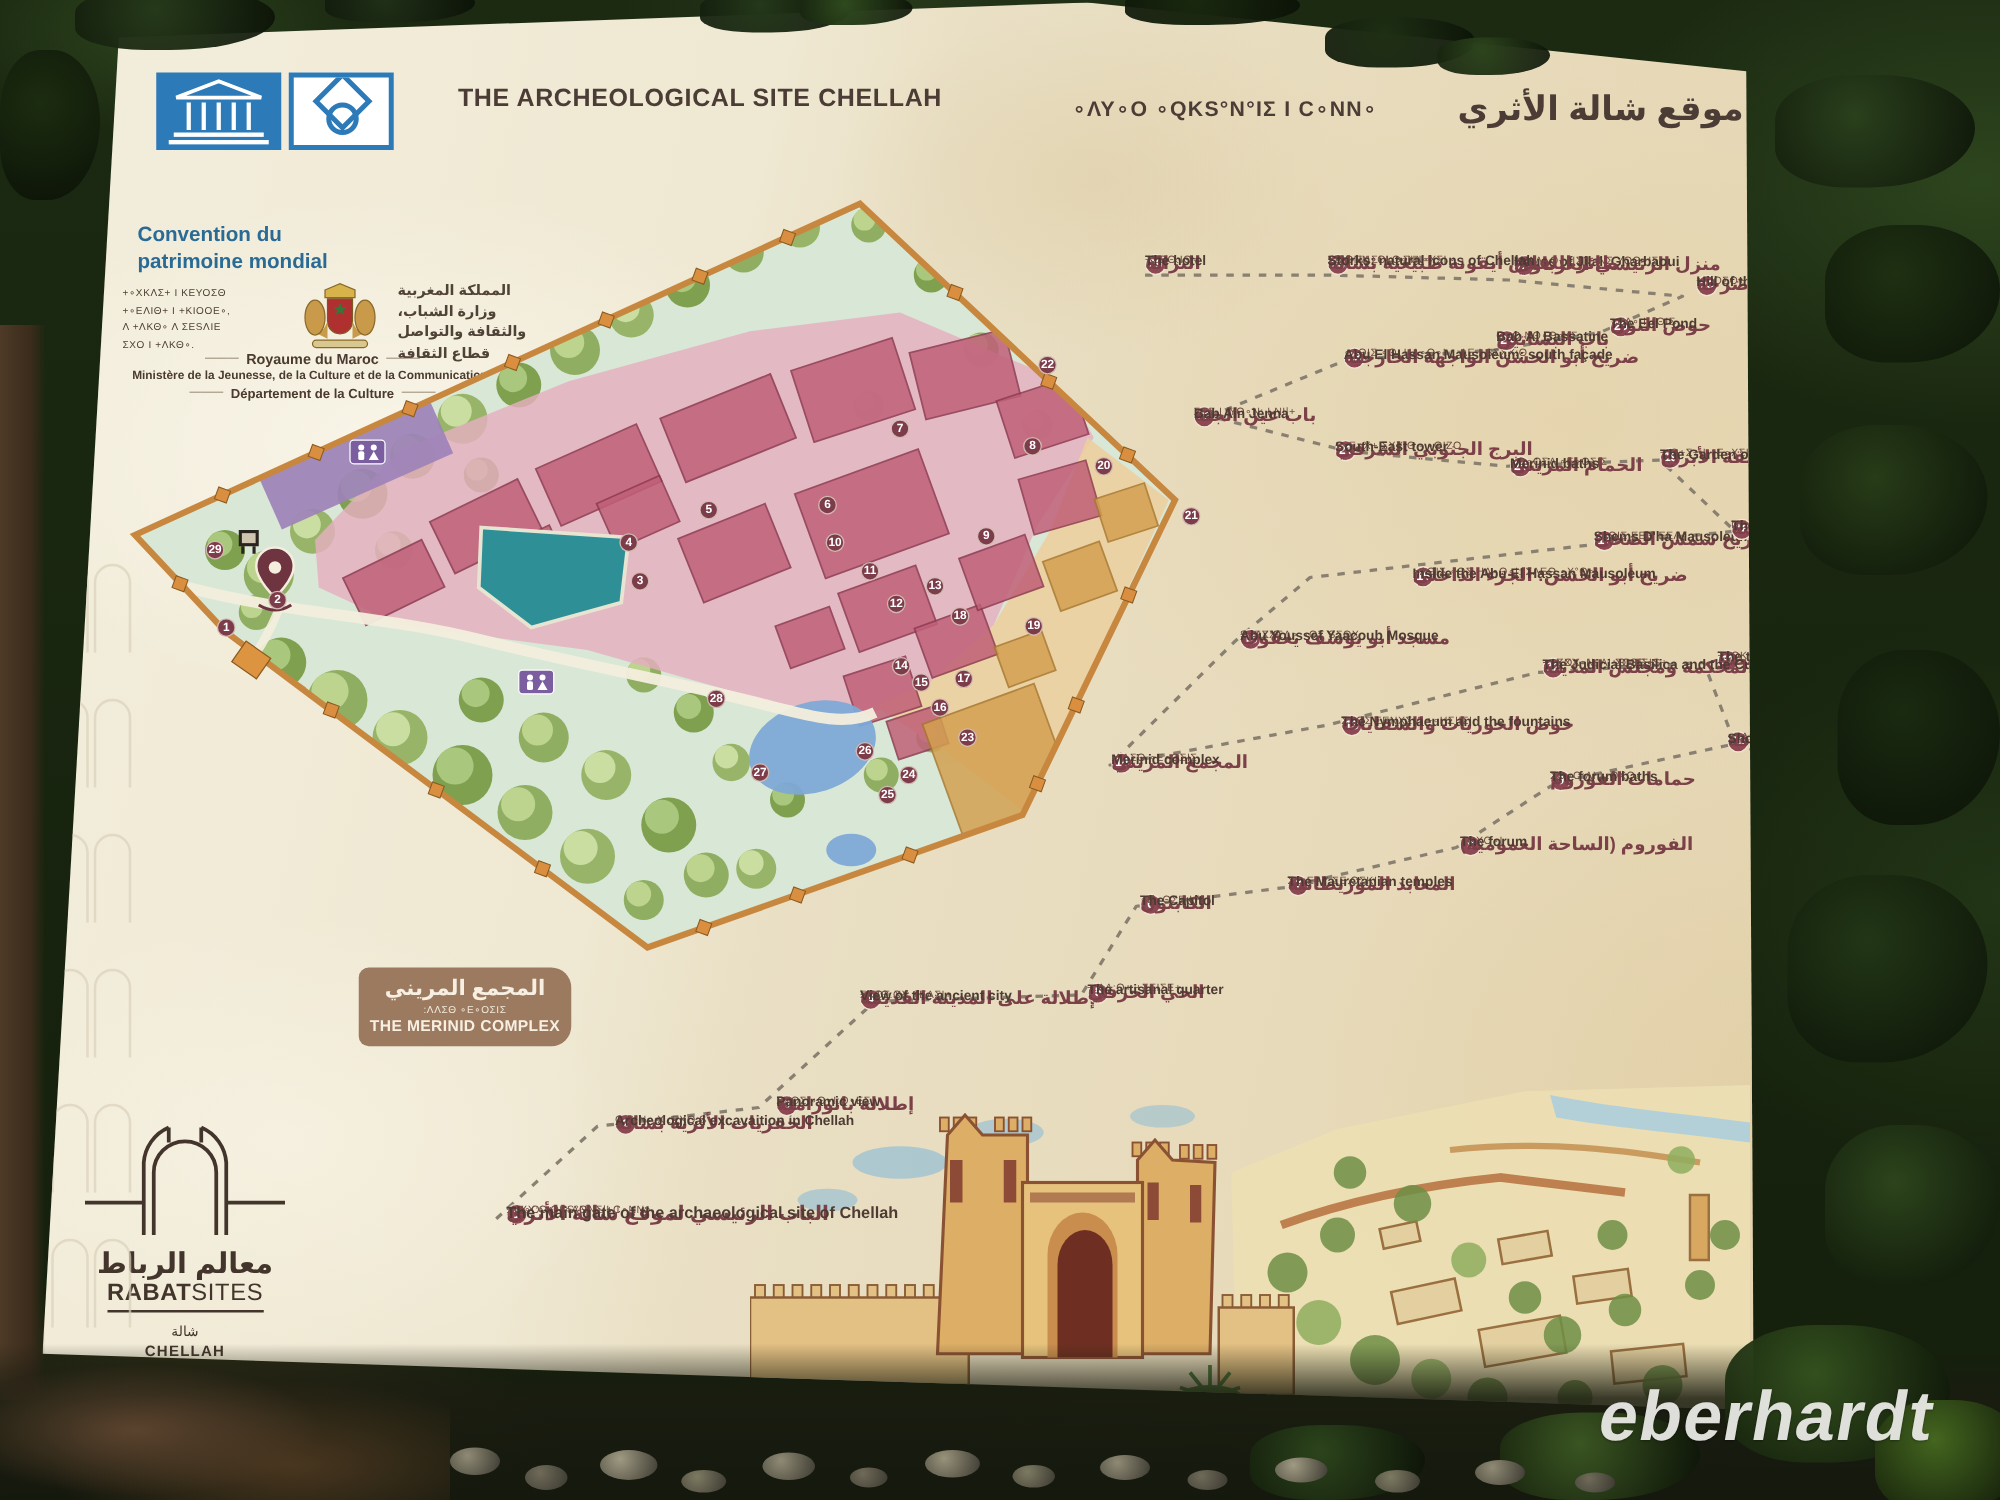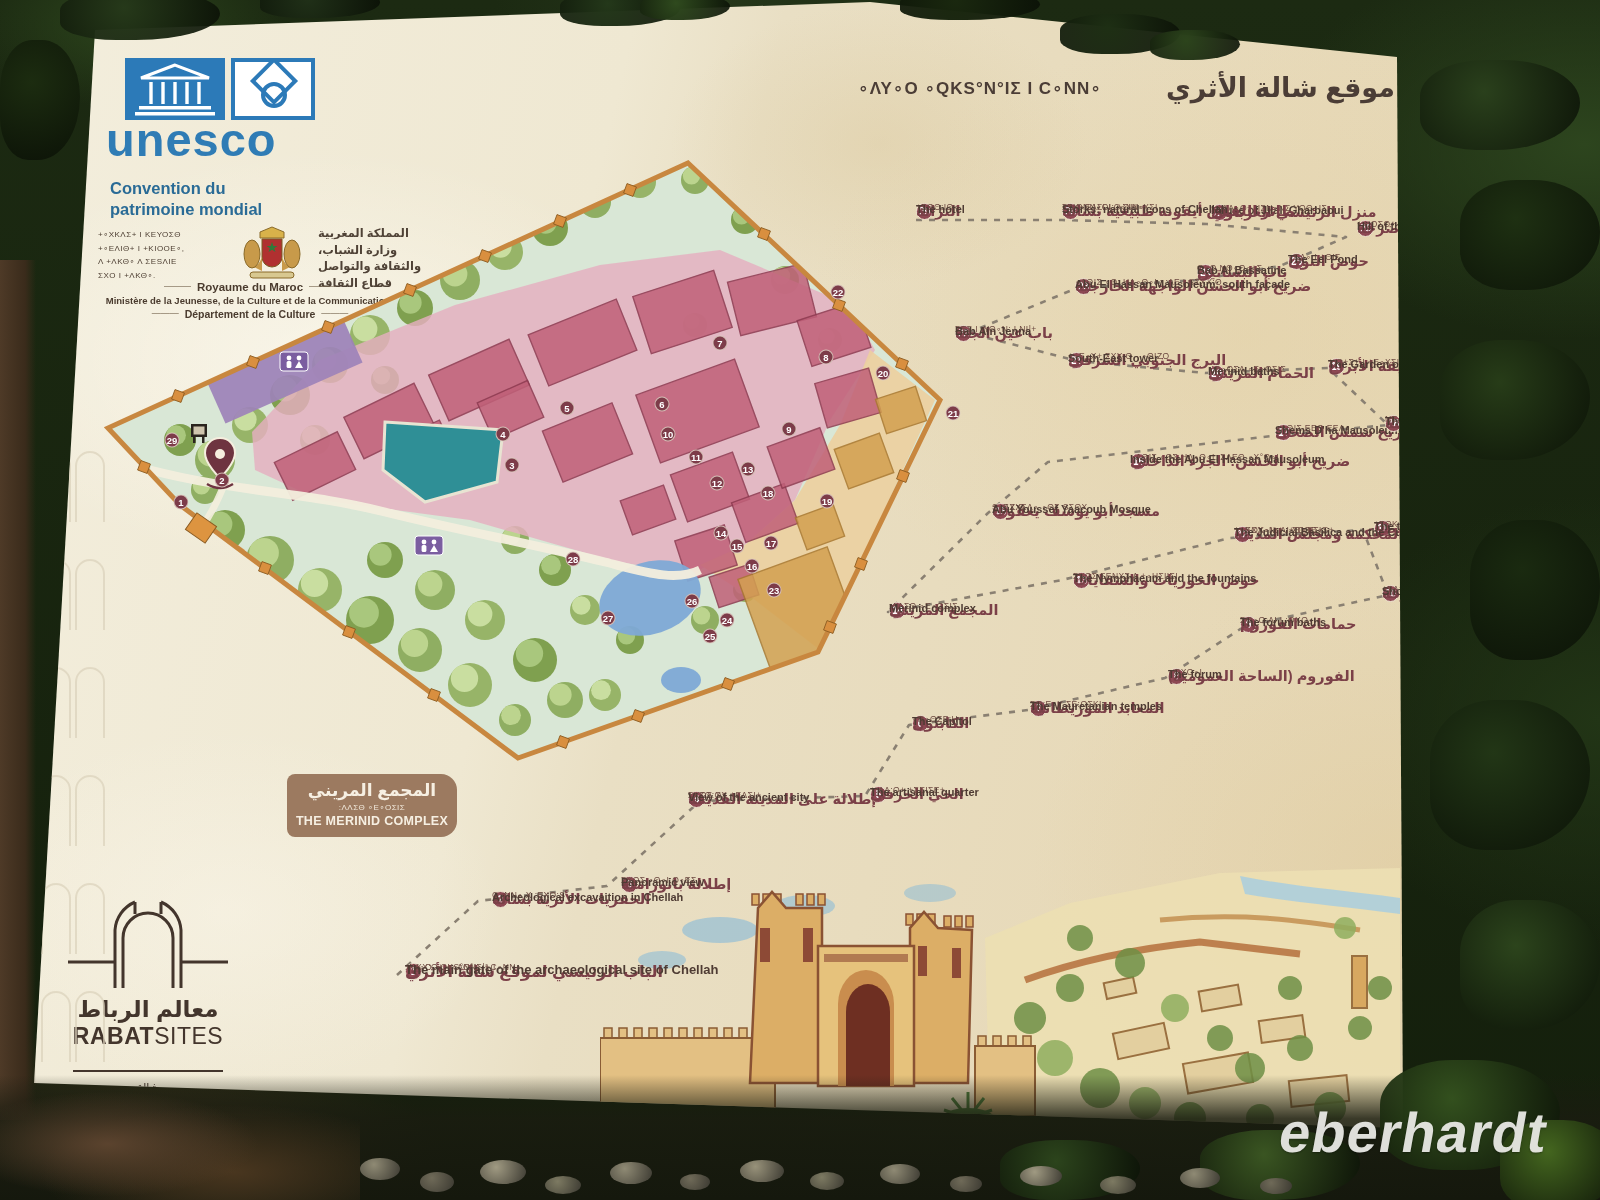--- a/index.html
+++ b/index.html
@@ -47,21 +47,21 @@
   .leg .la{font-size:17px;font-weight:bold;direction:rtl;line-height:1.1;}
   .leg .lt{font-size:8px;letter-spacing:.5px;margin-top:2px;opacity:.95;}
   .leg .le{font-size:12.5px;font-weight:bold;margin-top:2px;letter-spacing:.3px;}
   
   .rr{left:55px;top:650px;width:200px;text-align:center;color:#4c3d33;}
   .rr .ar{font-size:9.5px;margin-top:4px;direction:rtl;color:#584738;}
   .rr .l1{font-size:19px;letter-spacing:.5px;margin-top:1px;}
   .rr .l2,.rr .l3{font-size:19px;font-weight:bold;letter-spacing:1.5px;line-height:1.1;}
   .rs{left:48px;top:900px;width:200px;text-align:center;color:#43352c;}
   .rs .ar{font-size:23px;font-weight:bold;direction:rtl;margin-top:2px;}
-  .rs .latin{font-size:23px;letter-spacing:.5px;border-bottom:2px solid #43352c;display:inline-block;padding-bottom:20px;}
+  .rs .latin{font-size:19px;letter-spacing:.5px;border-bottom:2px solid #43352c;display:inline-block;padding-bottom:2px;}
   .rs .latin b{font-weight:bold;}
   .rs .site-ar{font-size:11px;margin-top:9px;direction:rtl;}
   .rs .site-en{font-size:12px;font-weight:bold;letter-spacing:1px;margin-top:2px;border-bottom:2px solid #43352c;display:inline-block;padding:0 10px 8px;}
   
   .site{position:absolute;text-align:center;transform:translateX(-50%);z-index:5;line-height:1.15;}
   .snum{display:inline-flex;width:17px;height:17px;border-radius:50%;background:#8d4853;color:#fff;
     font-size:10px;font-weight:bold;align-items:center;justify-content:center;border:1px solid #efe6d2;}
   .s-ar{font-size:14.5px;font-weight:bold;color:#7b4048;white-space:nowrap;direction:rtl;}
   .s-tif{font-size:8.5px;color:#6d4a41;letter-spacing:.4px;white-space:nowrap;}
   .s-en{font-size:11px;font-weight:bold;color:#4e3b33;white-space:nowrap;}
@@ -124,21 +124,20 @@
         <rect x="14" y="48" width="72" height="3.5" fill="#fff"></rect>
         <rect x="10" y="54" width="80" height="3.5" fill="#fff"></rect>
       </svg>
     </div>
     <div class="u-rbox" data-name="world-heritage-emblem">
       <svg width="76" height="54" viewBox="0 0 76 54">
         <rect x="24" y="4" width="30" height="30" transform="rotate(45 39 19)" fill="none" stroke="#2c7ab8" stroke-width="4"></rect>
         <circle cx="39" cy="33" r="11" fill="none" stroke="#2c7ab8" stroke-width="4"></circle>
       </svg>
     </div>
-    <div class="u-word" data-name="unesco-wordmark">unesco</div>
     <div class="u-conv" data-name="unesco-convention-text">
       <span>Convention du</span><br>
       <span>patrimoine mondial</span>
     </div>
 
     <div class="m-tif" data-name="morocco-tifinagh-text">
       <div>+∘ΧΚΛΣ+ Ι ΚΕΥΟΣΘ</div>
       <div>+∘ΕΛΙΘ+ Ι +ΚΙΟΟΕ∘,</div>
       <div>Λ +ΛΚΘ∘ Λ ΣΕSΛΙΕ</div>
       <div>ΣΧΟ Ι +ΛΚΘ∘.</div>
@@ -156,20 +155,21 @@
     <div class="m-ar" data-name="morocco-arabic-text">
       <div>المملكة المغربية</div>
       <div>وزارة الشباب،</div>
       <div>والثقافة والتواصل</div>
       <div>قطاع الثقافة</div>
     </div>
     <div class="m-king dash-l" data-name="royaume-du-maroc-label"><span>Royaume du Maroc</span></div>
     <div class="m-min" data-name="ministry-label">Ministère de la Jeunesse, de la Culture et de la Communication</div>
     <div class="m-dep dash-l" data-name="department-label"><span>Département de la Culture</span></div>
 
+    <div class="t-en" data-name="title-english">THE ARCHEOLOGICAL SITE CHELLAH</div>
     <div class="t-tif" data-name="title-tifinagh">∘ΛΥ∘O ∘QΚS°Ν°ΙΣ Ι C∘ΝΝ∘</div>
     <div class="t-ar" data-name="title-arabic">موقع شالة الأثري</div>
 
     <svg class="mapsvg" data-name="site-map" width="900" height="660" viewBox="0 0 900 660">
       <defs>
           <clipPath id="wallclip">
             <polygon points="603,23 855,260 733,512 433,618 95,365 23,288"></polygon>
           </clipPath>
         </defs>
       <polygon points="603,23 855,260 733,512 433,618 95,365 23,288" fill="#d9e7d6"></polygon>

